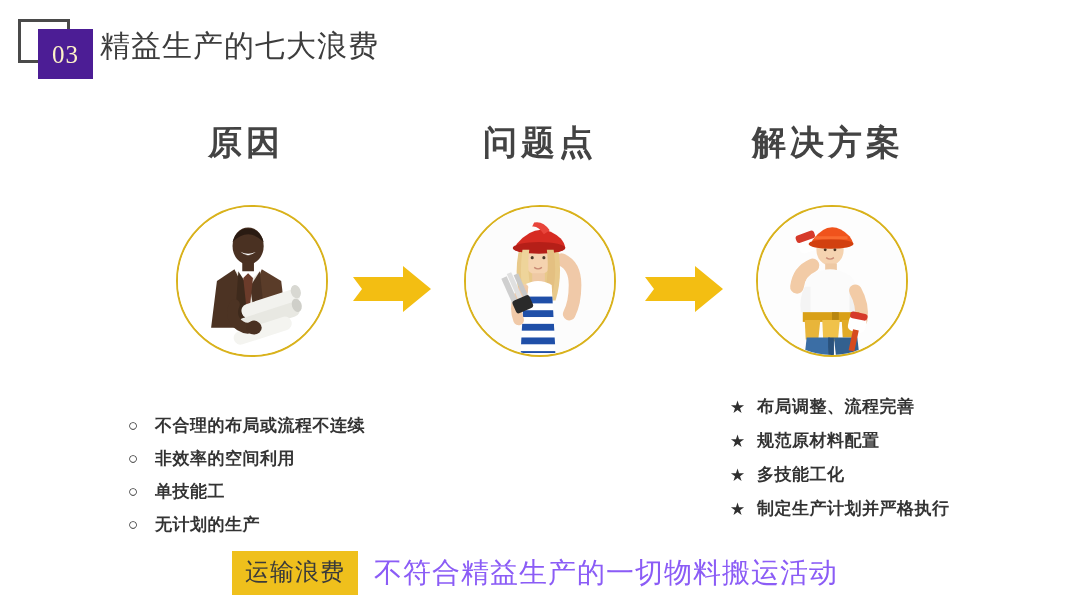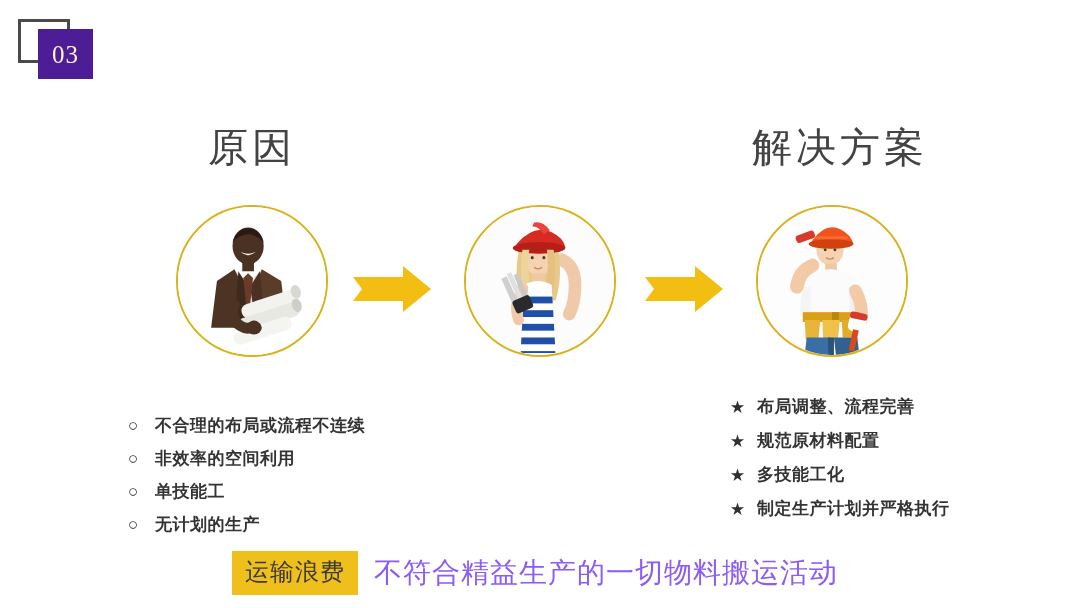--- a/index.html
+++ b/index.html
@@ -63,24 +63,25 @@
     top: 26px;
     font-size: 30px;
     letter-spacing: 1px;
     color: #3d3d3d;
     white-space: nowrap;
   }
 
   
   .col-heading {
     position: absolute;
-    font-size: 40px;
+    font-size: 34px;
     letter-spacing: 4px;
     color: #434343;
     white-space: nowrap;
+    font-weight: bold;
   }
   .col-heading.c1 { left: 208px; top: 120px; }
   .col-heading.c2 { left: 483px; top: 120px; }
   .col-heading.c3 { left: 752px; top: 120px; }
 
   
   .photo-circle {
     position: absolute;
     width: 152px;
     height: 152px;
@@ -161,23 +162,25 @@
 </head>
 <body>
 
 <div class="slide">
 
   <div class="header">
     <div class="hdr-outline"></div>
     <div class="hdr-badge">
       <span class="hdr-badge-num">03</span>
     </div>
+    <div class="hdr-title">精益生产的七大浪费</div>
   </div>
 
   <div class="col-heading c1">原因</div>
+  <div class="col-heading c2">问题点</div>
   <div class="col-heading c3">解决方案</div>
 
   <div class="photo-circle p1">
     <svg viewBox="0 0 152 152">
       <rect x="0" y="0" width="152" height="152" fill="#ffffff"></rect>
 
       <ellipse cx="72" cy="40" rx="16" ry="19" fill="#4a3122"></ellipse>
       <path d="M56 36 q16 -16 32 0 q-4 -14 -16 -14 q-12 0 -16 14 z" fill="#2a1b12"></path>
 
       <path d="M64 46 q8 7 16 0 q-8 4 -16 0 z" fill="#ffffff"></path>

